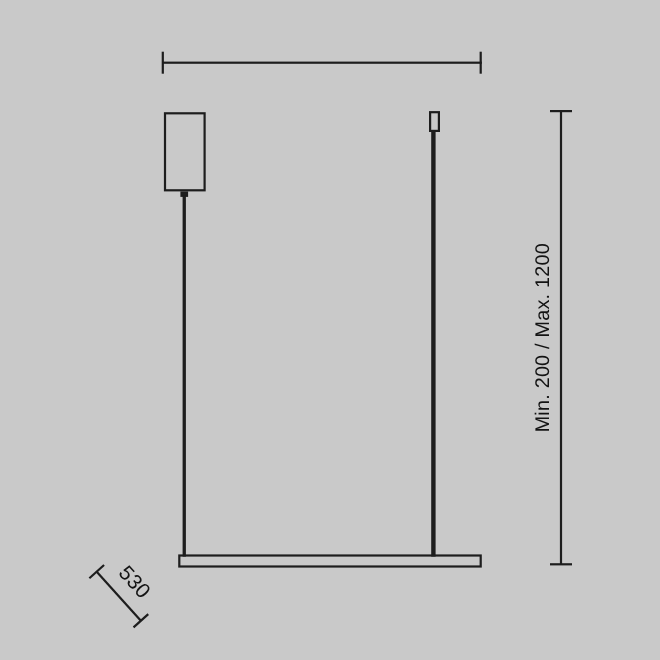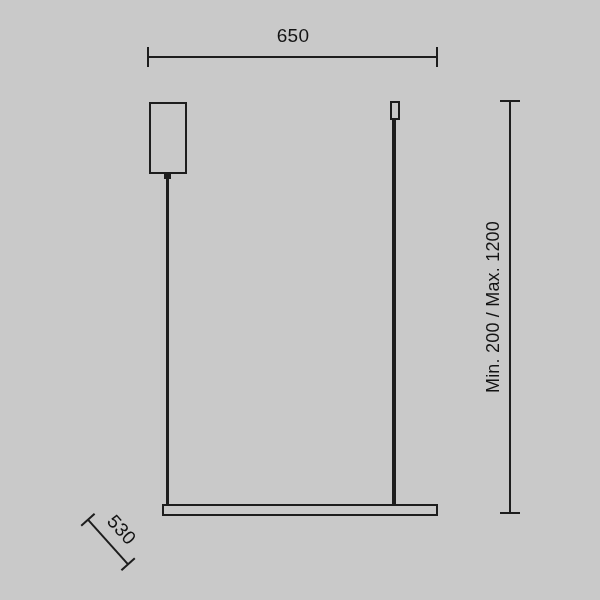--- a/index.html
+++ b/index.html
@@ -68,21 +68,20 @@
   .dim-diag-label{left:0;top:-27px;width:60px;text-align:center;font-size:19px;}
 </style>
 </head>
 <body>
 
 <div class="canvas">
 
   <div class="abs stroke dim-top-line"></div>
   <div class="abs stroke dim-top-tick-left"></div>
   <div class="abs stroke dim-top-tick-right"></div>
-  <div class="abs dim-label dim-top-label">650</div>
 
   <div class="abs outline canopy"></div>
   <div class="abs stroke canopy-stub"></div>
   <div class="abs stroke wire-left"></div>
   <div class="abs outline fitting"></div>
   <div class="abs stroke wire-right"></div>
   <div class="abs outline bar"></div>
 
   <div class="abs stroke dim-right-line"></div>
   <div class="abs stroke dim-right-tick-top"></div>

